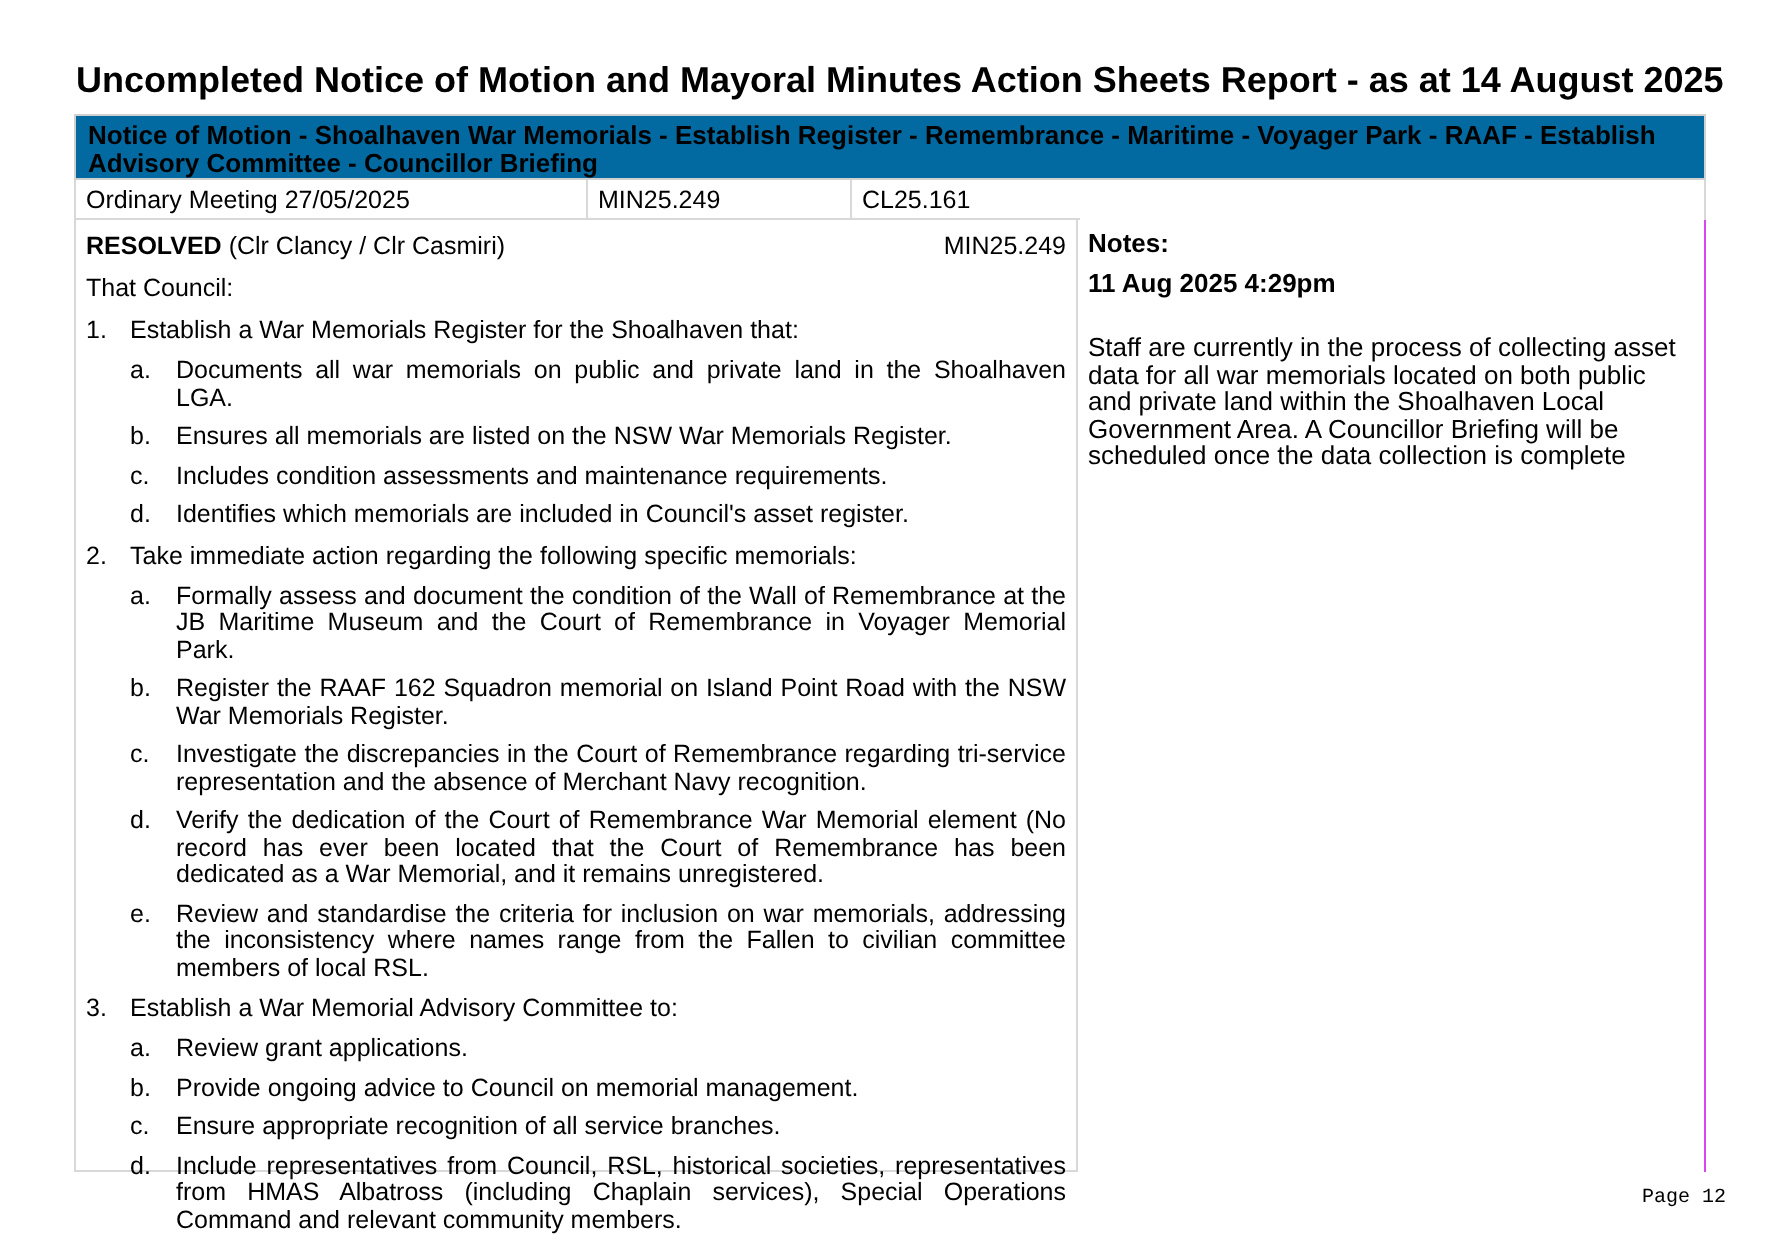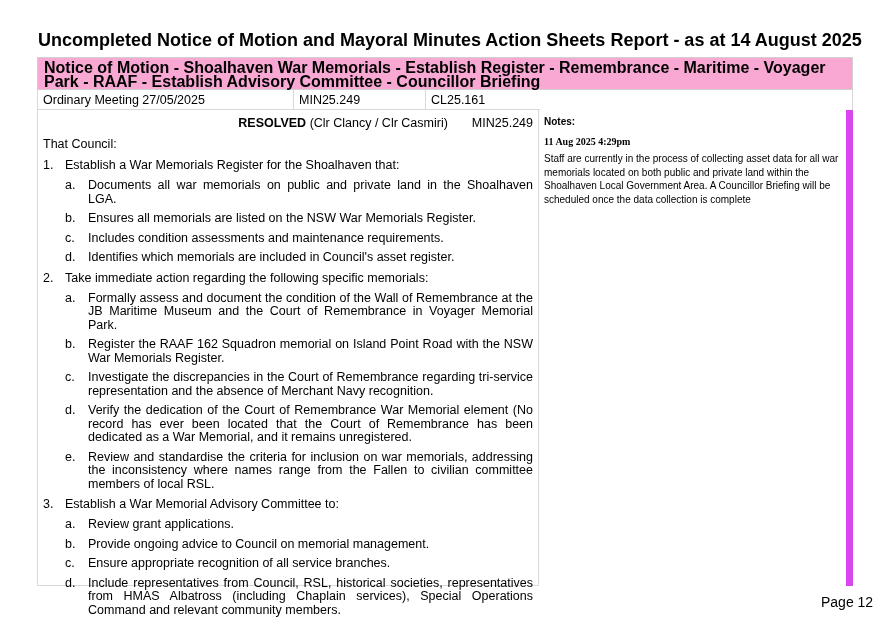--- a/index.html
+++ b/index.html
@@ -1,40 +1,40 @@
 <!DOCTYPE html>
 <html><head>
 <meta charset="utf-8">
 <style>
   html, body { margin:0; padding:0; background:#ffffff; }
   body { width:889px; height:628px; position:relative; overflow:hidden;
          font-family:"Liberation Sans", sans-serif; color:#000; }
   .report-title { position:absolute; left:38px; top:30px; font-size:18px; font-weight:bold; }
   .table { position:absolute; left:37px; top:57px; width:816px; }
-  .hdr { background:#f9a8d4; border:1px solid #d0d0d0; padding:3px 6px 3px 6px;
-         font-size:16px; font-weight:bold; line-height:14px; height:27px; box-sizing:border-box; height:33px; }
+  .hdr { background:#0369a1; border:1px solid #d0d0d0; padding:3px 6px 3px 6px;
+         font-size:13px; font-weight:bold; line-height:14px; height:27px; box-sizing:border-box; height:33px; }
   .meta-row { display:flex; height:20px; border-left:1px solid #d8d8d8; border-right:1px solid #d8d8d8; }
   .meta-row > div { box-sizing:border-box; padding:3px 5px; font-size:12.5px; border-bottom:1px solid #d8d8d8; border-right:1px solid #d8d8d8; line-height:14px; }
   .meta-row > div:last-child { border-right:none; }
   .c1 { width:256px; } .c2 { width:132px; } .c3 { width:114px; } .c4 { flex:1; }
   .body-row { display:flex; }
   .left { width:502px; box-sizing:border-box; border-left:1px solid #d8d8d8; border-right:1px solid #d8d8d8; border-bottom:1px solid #d8d8d8;
           padding:6px 5px 3px 5px; font-size:12.5px; height:476px; }
-  .right { flex:1; box-sizing:border-box; border-right:7px solid #d946ef; padding:5px 5px; font-size:10px; height:476px; }
-  .resolved-line { display:flex; justify-content:flex-end; margin-bottom:6px; line-height:15px;gap:24px; }
+  .right { flex:1; box-sizing:border-box; border-right:1px solid #d946ef; padding:5px 5px; font-size:13px; height:476px; }
+  .resolved-line { display:flex; justify-content:space-between; margin-bottom:6px; line-height:15px;gap:24px; }
   .p { margin:0 0 6px 0; line-height:15px; }
   .num { display:flex; margin:0 0 6px 0; line-height:15px; }
   .num .n { width:22px; flex:none; }
   .sub { display:flex; margin:0 0 6px 0; line-height:13.5px; padding-left:22px; }
   .sub .n { width:23px; flex:none; }
   .sub .t { text-align:justify; flex:1; }
   .notes-label { font-weight:bold; margin-bottom:6px; line-height:14px; }
-  .note-date { font-weight:bold; margin-bottom:3px; line-height:14px;font-family:Liberation Serif, serif; }
+  .note-date { font-weight:bold; margin-bottom:18px; line-height:14px; }
   .note-text { line-height:13.5px; }
-  .page-num { position:absolute; left:821px; top:594px; font-size:14px; font-family:Liberation Sans, sans-serif; }
+  .page-num { position:absolute; left:821px; top:594px; font-size:10px; font-family:Liberation Mono, monospace; }
 </style>
 </head>
 <body>
 
 <div class="report-title">Uncompleted Notice of Motion and Mayoral Minutes Action Sheets Report - as at 14 August 2025</div>
 
 <div class="table">
   <div class="hdr">Notice of Motion - Shoalhaven War Memorials - Establish Register -  Remembrance - Maritime - Voyager Park - RAAF - Establish Advisory Committee - Councillor Briefing</div>
   <div class="meta-row">
     <div class="c1">Ordinary Meeting 27/05/2025</div>

